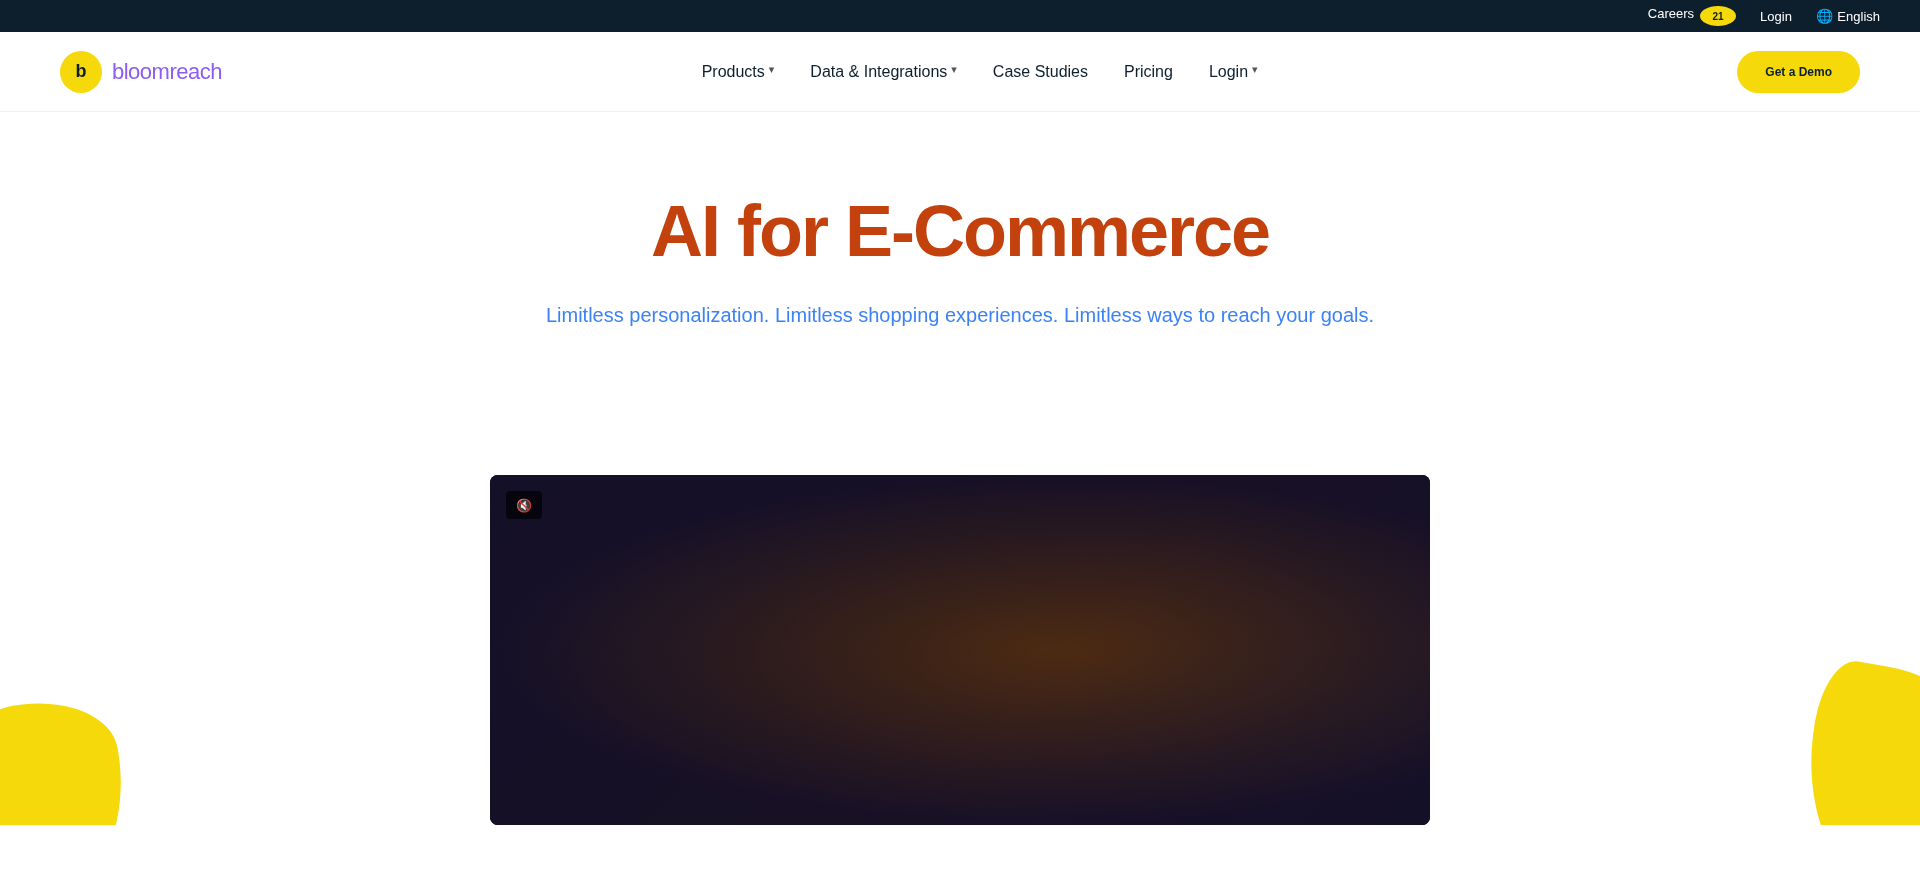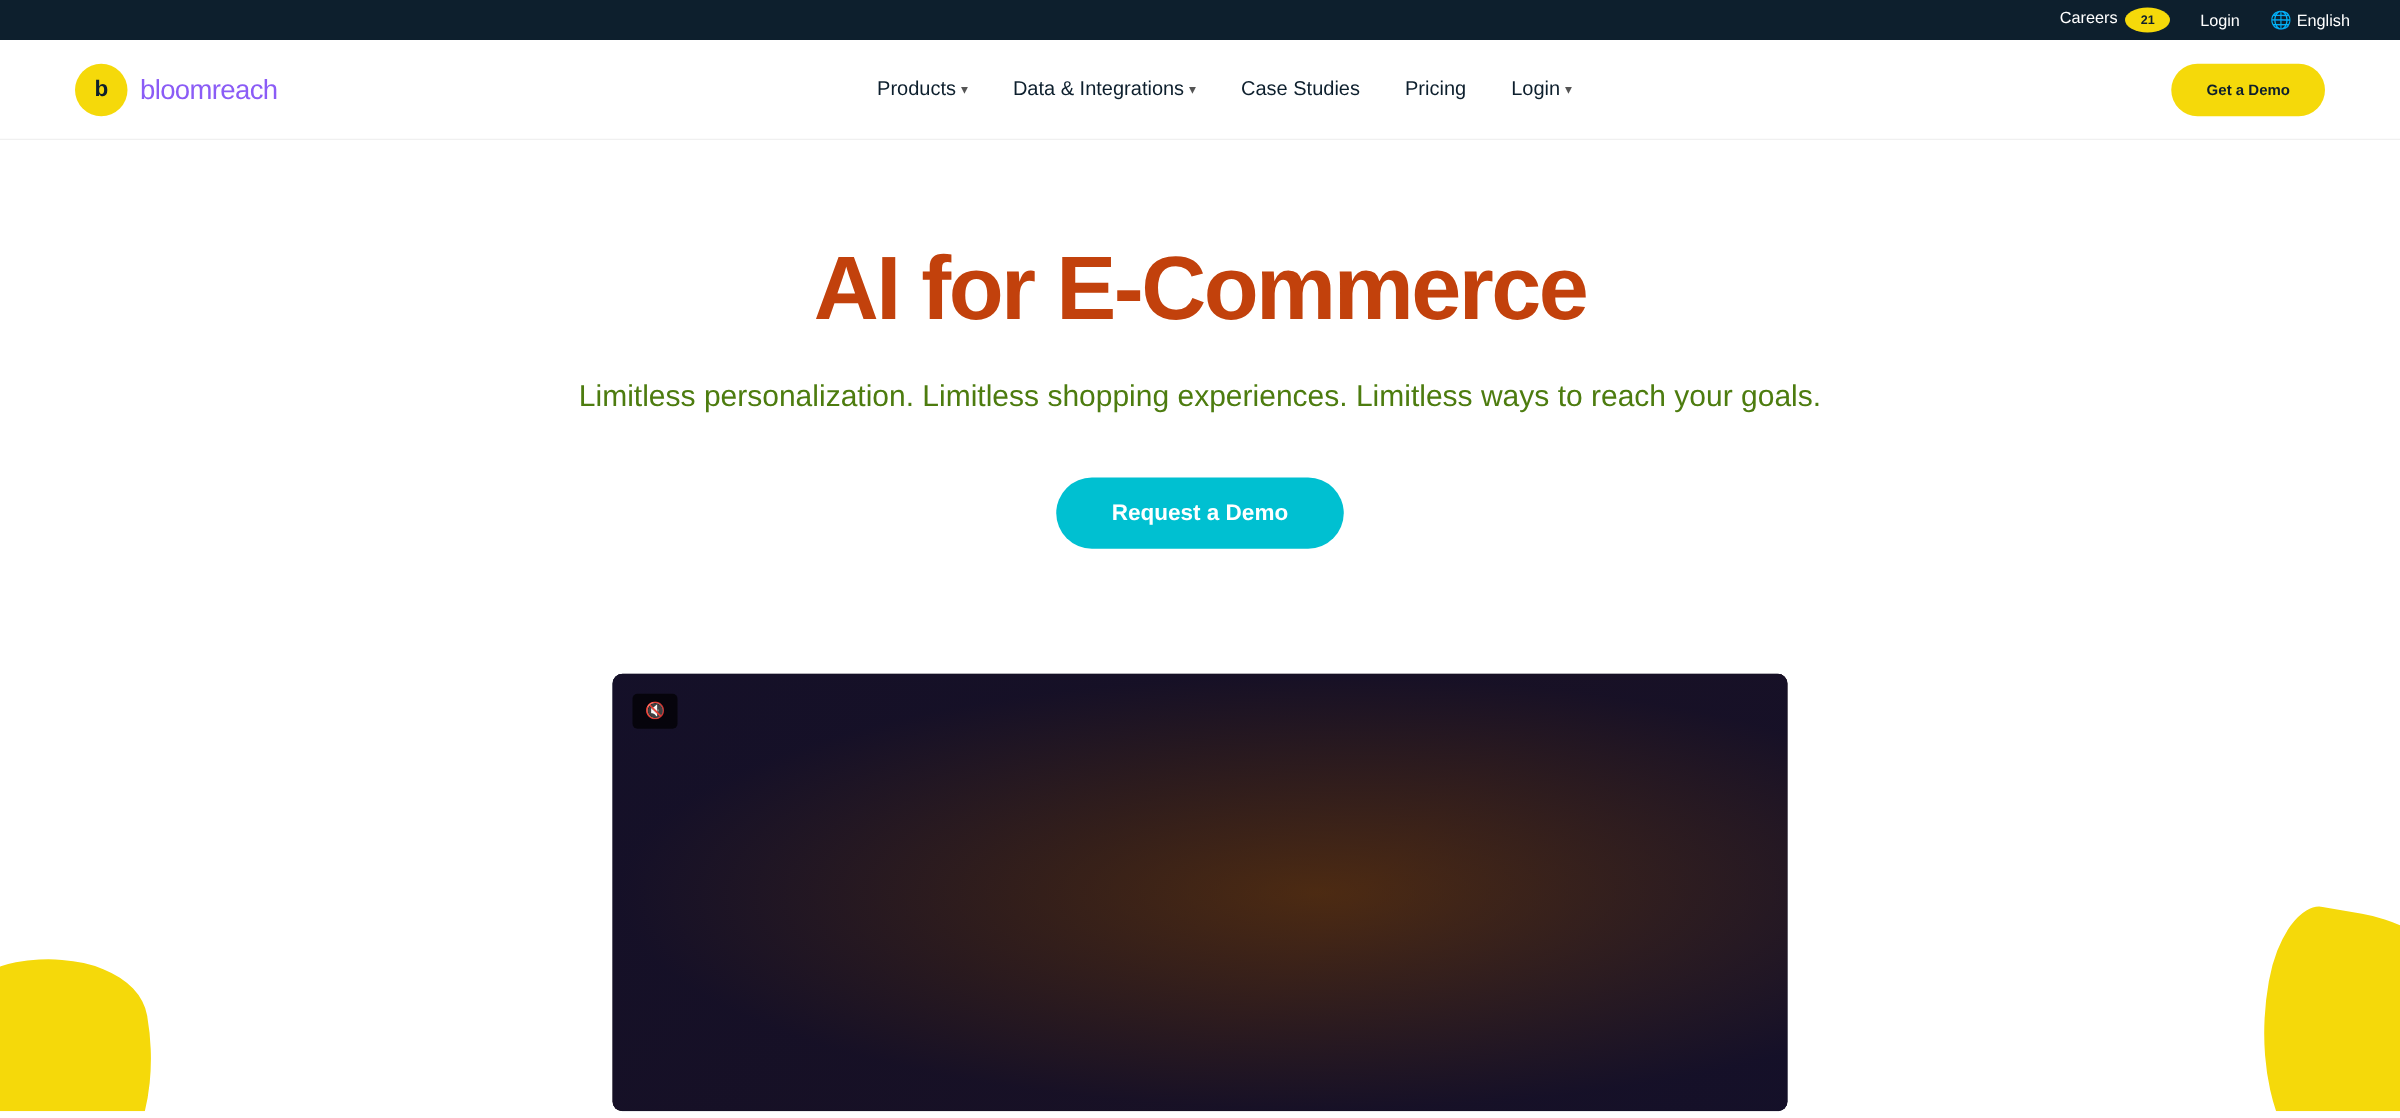--- a/index.html
+++ b/index.html
@@ -92,21 +92,20 @@
       align-items: center;
       gap: 36px;
       list-style: none;
     }
     .nav-links li a {
       text-decoration: none;
       color: #0d1f2d;
       font-size: 16px;
       font-weight: 500;
       display: flex;
-      align-items: center;
       gap: 4px;
     }
     .nav-links li a .chevron {
       font-size: 11px;
       color: #555;
     }
     .nav-cta {
       background: #f5d90a;
       color: #0d1f2d;
       border: none;
@@ -126,22 +125,22 @@
     }
     .hero-title {
       font-size: 72px;
       font-weight: 900;
       color: #c2410c;
       letter-spacing: -2px;
       line-height: 1.1;
       margin-bottom: 28px;
     }
     .hero-subtitle {
-      font-size: 24px;
-      color: #4d7c0f;
+      font-size: 20px;
+      color: #3b82f6;
       margin-bottom: 44px;
       line-height: 1.6;
     }
     .hero-cta {
       background: #00c0d1;
       color: #fff;
       border: none;
       border-radius: 40px;
       padding: 18px 44px;
       font-size: 18px;
@@ -279,21 +278,20 @@
       </a>
     </li>
   </ul>
 
   <button class="nav-cta">Get a Demo</button>
 </nav>
 
 <section class="hero">
   <h1 class="hero-title">AI for E-Commerce</h1>
   <p class="hero-subtitle">Limitless personalization. Limitless shopping experiences. Limitless ways to reach your goals.</p>
-  <button class="hero-cta">Request a Demo</button>
 </section>
 
 <div class="video-section">
 
   <div class="deco-left">
     <div class="deco-left-shape"></div>
   </div>
 
   <div class="video-wrapper">
     <div class="video-overlay">

